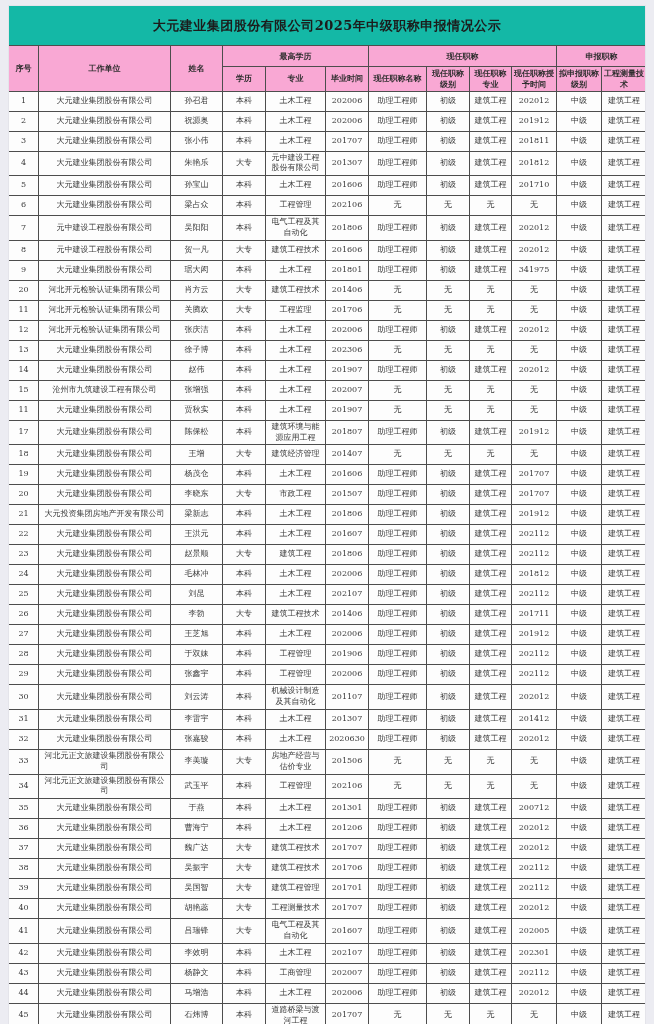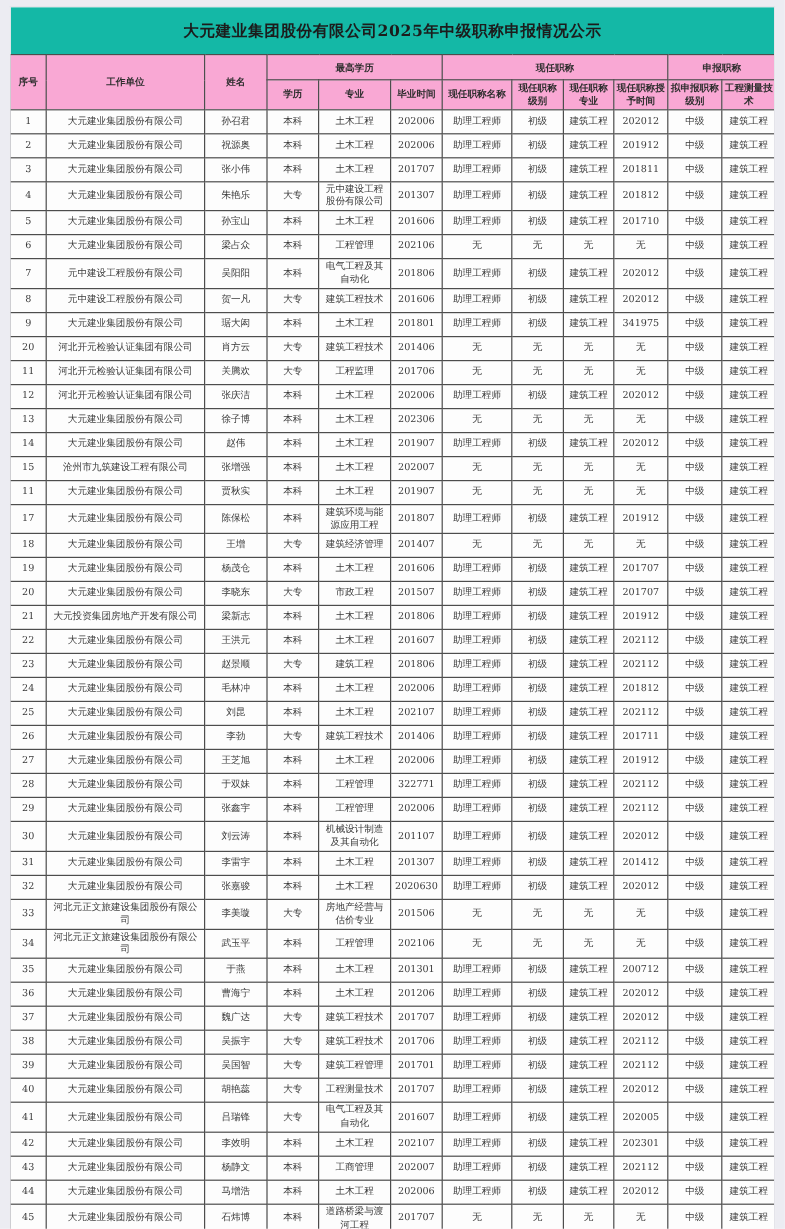--- a/index.html
+++ b/index.html
@@ -464,21 +464,21 @@
           <td class="c-current-title-award-date">201912</td>
           <td class="c-apply-title-level">中级</td>
           <td class="c-apply-major">建筑工程</td>
         </tr>
         <tr>
           <td class="c-serial">28</td>
           <td class="c-work-unit">大元建业集团股份有限公司</td>
           <td class="c-person-name">于双妹</td>
           <td class="c-education">本科</td>
           <td class="c-major">工程管理</td>
-          <td class="c-graduation-date">322771</td>
+          <td class="c-graduation-date">201906</td>
           <td class="c-current-title-name">助理工程师</td>
           <td class="c-current-title-level">初级</td>
           <td class="c-current-title-major">建筑工程</td>
           <td class="c-current-title-award-date">202112</td>
           <td class="c-apply-title-level">中级</td>
           <td class="c-apply-major">建筑工程</td>
         </tr>
         <tr>
           <td class="c-serial">29</td>
           <td class="c-work-unit">大元建业集团股份有限公司</td>

